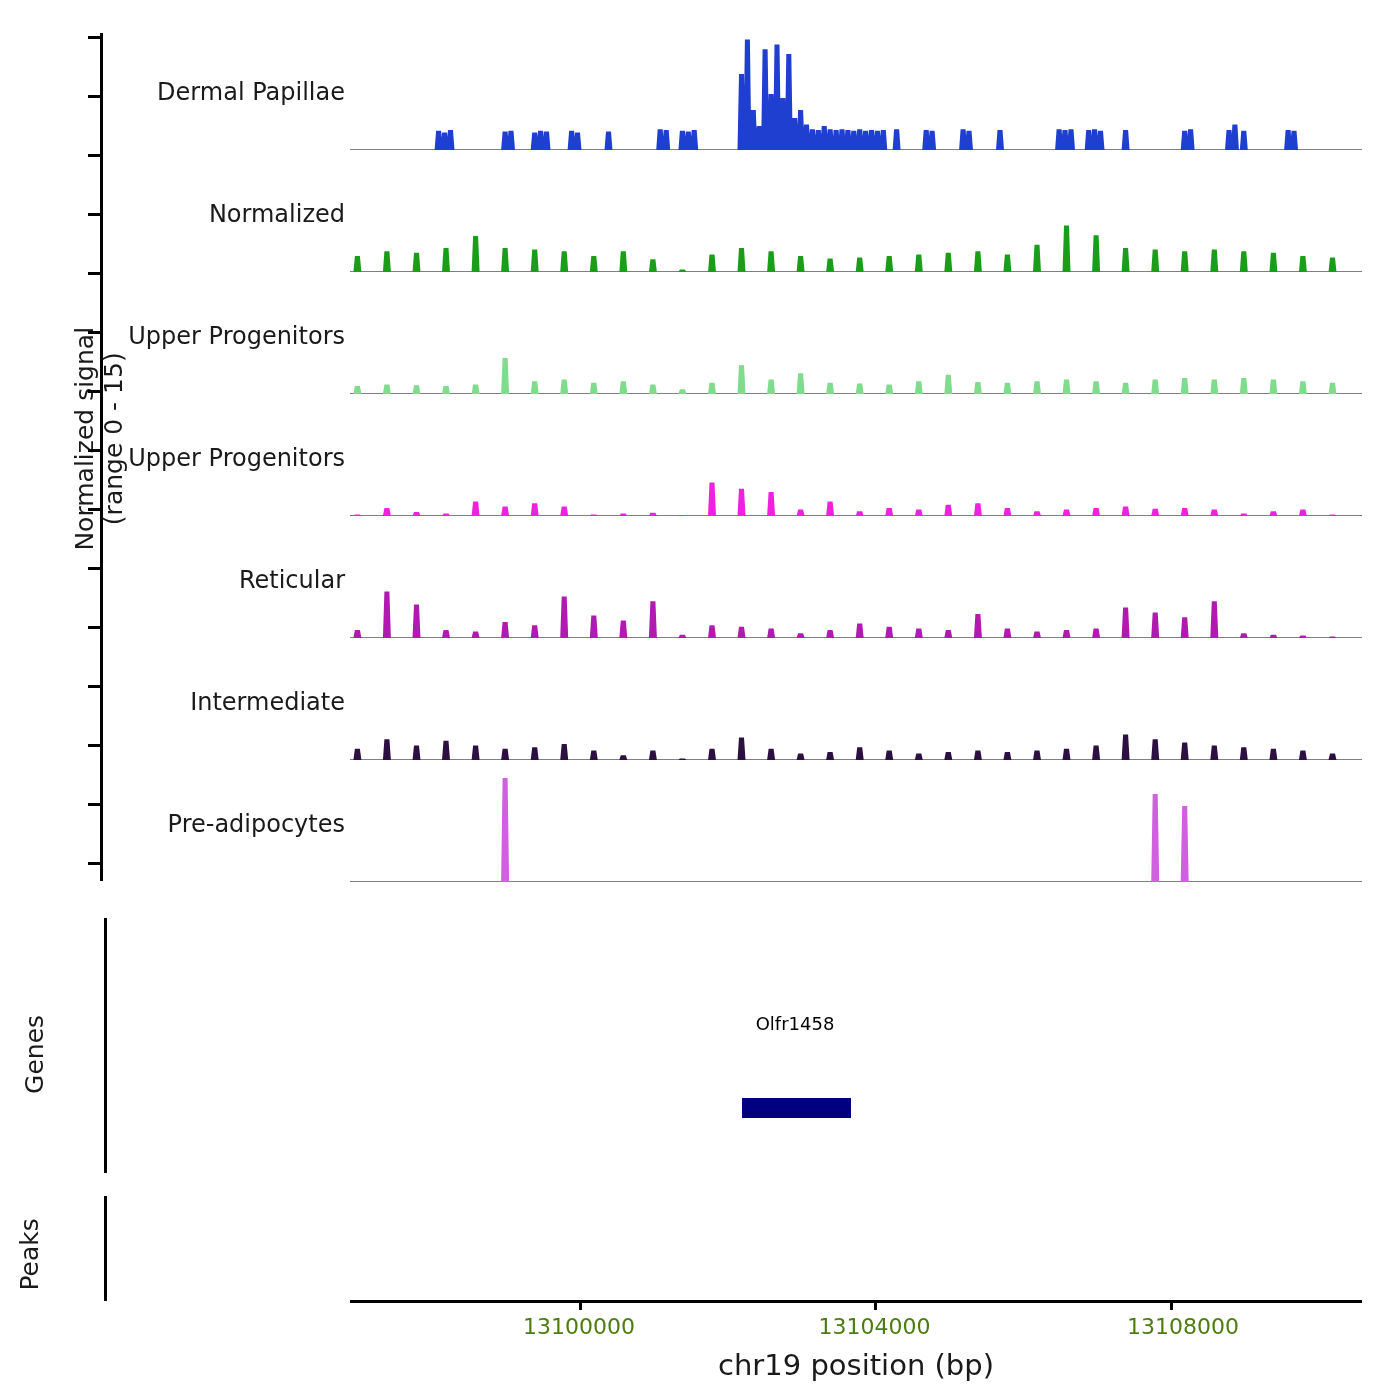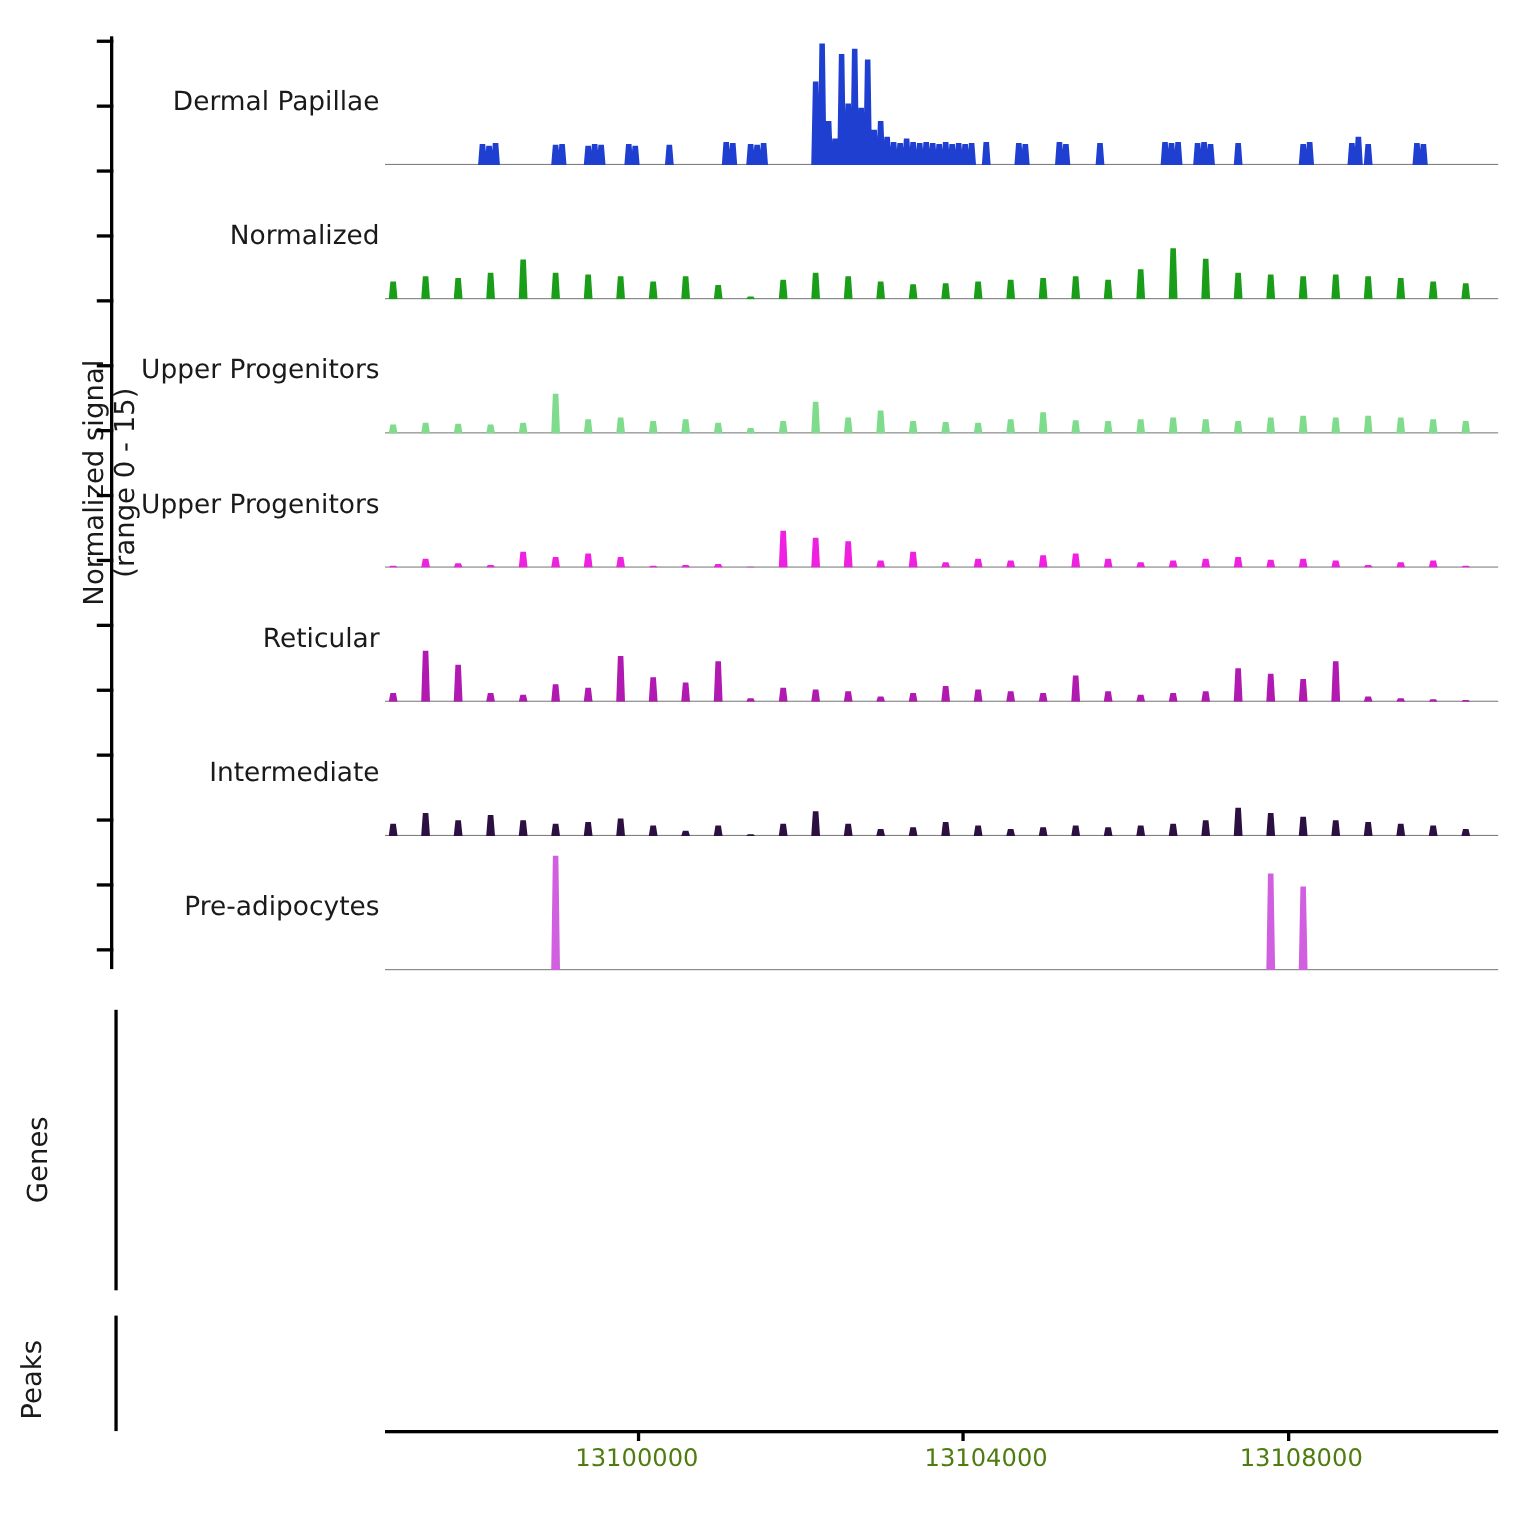--- a/index.html
+++ b/index.html
@@ -231,32 +231,37 @@
         </svg>
       </div>
       <div class="track" style="top: 732px; height: 120px;">
         <div class="track-baseline"></div>
         <svg class="track-svg" width="1012" height="120" viewBox="0 0 1012 120">
           <polygon points="7.4,120 3.4,120 4.9,120.0 9.9,120.0 11.4,120 32.9,120 34.4,120.0 39.4,120.0 40.9,120 62.5,120 64.0,120.0 69.0,120.0 70.5,120 92.0,120 93.5,120.0 98.5,120.0 100.0,120 121.6,120 123.1,120.0 128.1,120.0 129.6,120 151.1,120 152.6,16.0 157.6,16.0 159.1,120 180.7,120 182.2,120.0 187.2,120.0 188.7,120 210.2,120 211.7,120.0 216.7,120.0 218.2,120 239.8,120 241.3,120.0 246.3,120.0 247.8,120 269.3,120 270.8,120.0 275.8,120.0 277.3,120 298.9,120 300.4,120.0 305.4,120.0 306.9,120 328.4,120 329.9,120.0 334.9,120.0 336.4,120 358.0,120 359.5,120.0 364.5,120.0 366.0,120 387.5,120 389.0,120.0 394.0,120.0 395.5,120 417.1,120 418.6,120.0 423.6,120.0 425.1,120 446.6,120 448.1,120.0 453.1,120.0 454.6,120 476.1,120 477.6,120.0 482.6,120.0 484.1,120 505.7,120 507.2,120.0 512.2,120.0 513.7,120 535.2,120 536.7,120.0 541.7,120.0 543.2,120 564.8,120 566.3,120.0 571.3,120.0 572.8,120 594.3,120 595.8,120.0 600.8,120.0 602.3,120 623.9,120 625.4,120.0 630.4,120.0 631.9,120 653.4,120 654.9,120.0 659.9,120.0 661.4,120 683.0,120 684.5,120.0 689.5,120.0 691.0,120 712.5,120 714.0,120.0 719.0,120.0 720.5,120 742.1,120 743.6,120.0 748.6,120.0 750.1,120 771.6,120 773.1,120.0 778.1,120.0 779.6,120 801.2,120 802.7,32.0 807.7,32.0 809.2,120 830.7,120 832.2,44.0 837.2,44.0 838.7,120 860.3,120 861.8,120.0 866.8,120.0 868.3,120 889.8,120 891.3,120.0 896.3,120.0 897.8,120 919.4,120 920.9,120.0 925.9,120.0 927.4,120 948.9,120 950.4,120.0 955.4,120.0 956.9,120 978.5,120 980.0,120.0 985.0,120.0 986.5,120 982.5,120" fill="#d060e0"></polygon>
         </svg>
       </div>
     </div>
 
+  <div id="gene-track">
+      <div id="gene-box" style="left: 391.504px; width: 107.109px; top: 180px; height: 18px; background: rgb(0, 0, 128);"></div>
+      <div id="gene-label" style="left: 445.058px; top: 95px; transform: translateX(-50%);">Olfr1458</div>
+    </div>
 
   <div id="peak-track"></div>
 
   <div id="x-axis-line"></div>
   <div id="x-ticks">
       <div class="tick-x" style="left: 578.993px;"></div>
       <div class="tick-x-label" style="left: 578.993px;">13100000</div>
       <div class="tick-x" style="left: 874.467px;"></div>
-      <div class="tick-x-label" style="left: 874.467px; margin-left: 22px;">13104000</div>
+      <div class="tick-x-label" style="left: 874.467px;">13104000</div>
       <div class="tick-x" style="left: 1169.94px;"></div>
       <div class="tick-x-label" style="left: 1169.94px; margin-left: 13px;">13108000</div>
     </div>
+  <div id="x-axis-title">chr19 position (bp)</div>
 
 <div class="track-name" style="right: 1055px; top: 78px;">Dermal Papillae</div>
     <div class="track-name" style="right: 1055px; top: 200px;">Normalized</div>
     <div class="track-name" style="right: 1055px; top: 322px;">Upper Progenitors</div>
     <div class="track-name" style="right: 1055px; top: 444px;">Upper Progenitors</div>
     <div class="track-name" style="right: 1055px; top: 566px;">Reticular</div>
     <div class="track-name" style="right: 1055px; top: 688px;">Intermediate</div>
     <div class="track-name" style="right: 1055px; top: 810px;">Pre-adipocytes</div>
     <div class="tick-y" style="top: 36px;"></div>
     <div class="tick-y" style="top: 95px;"></div>

